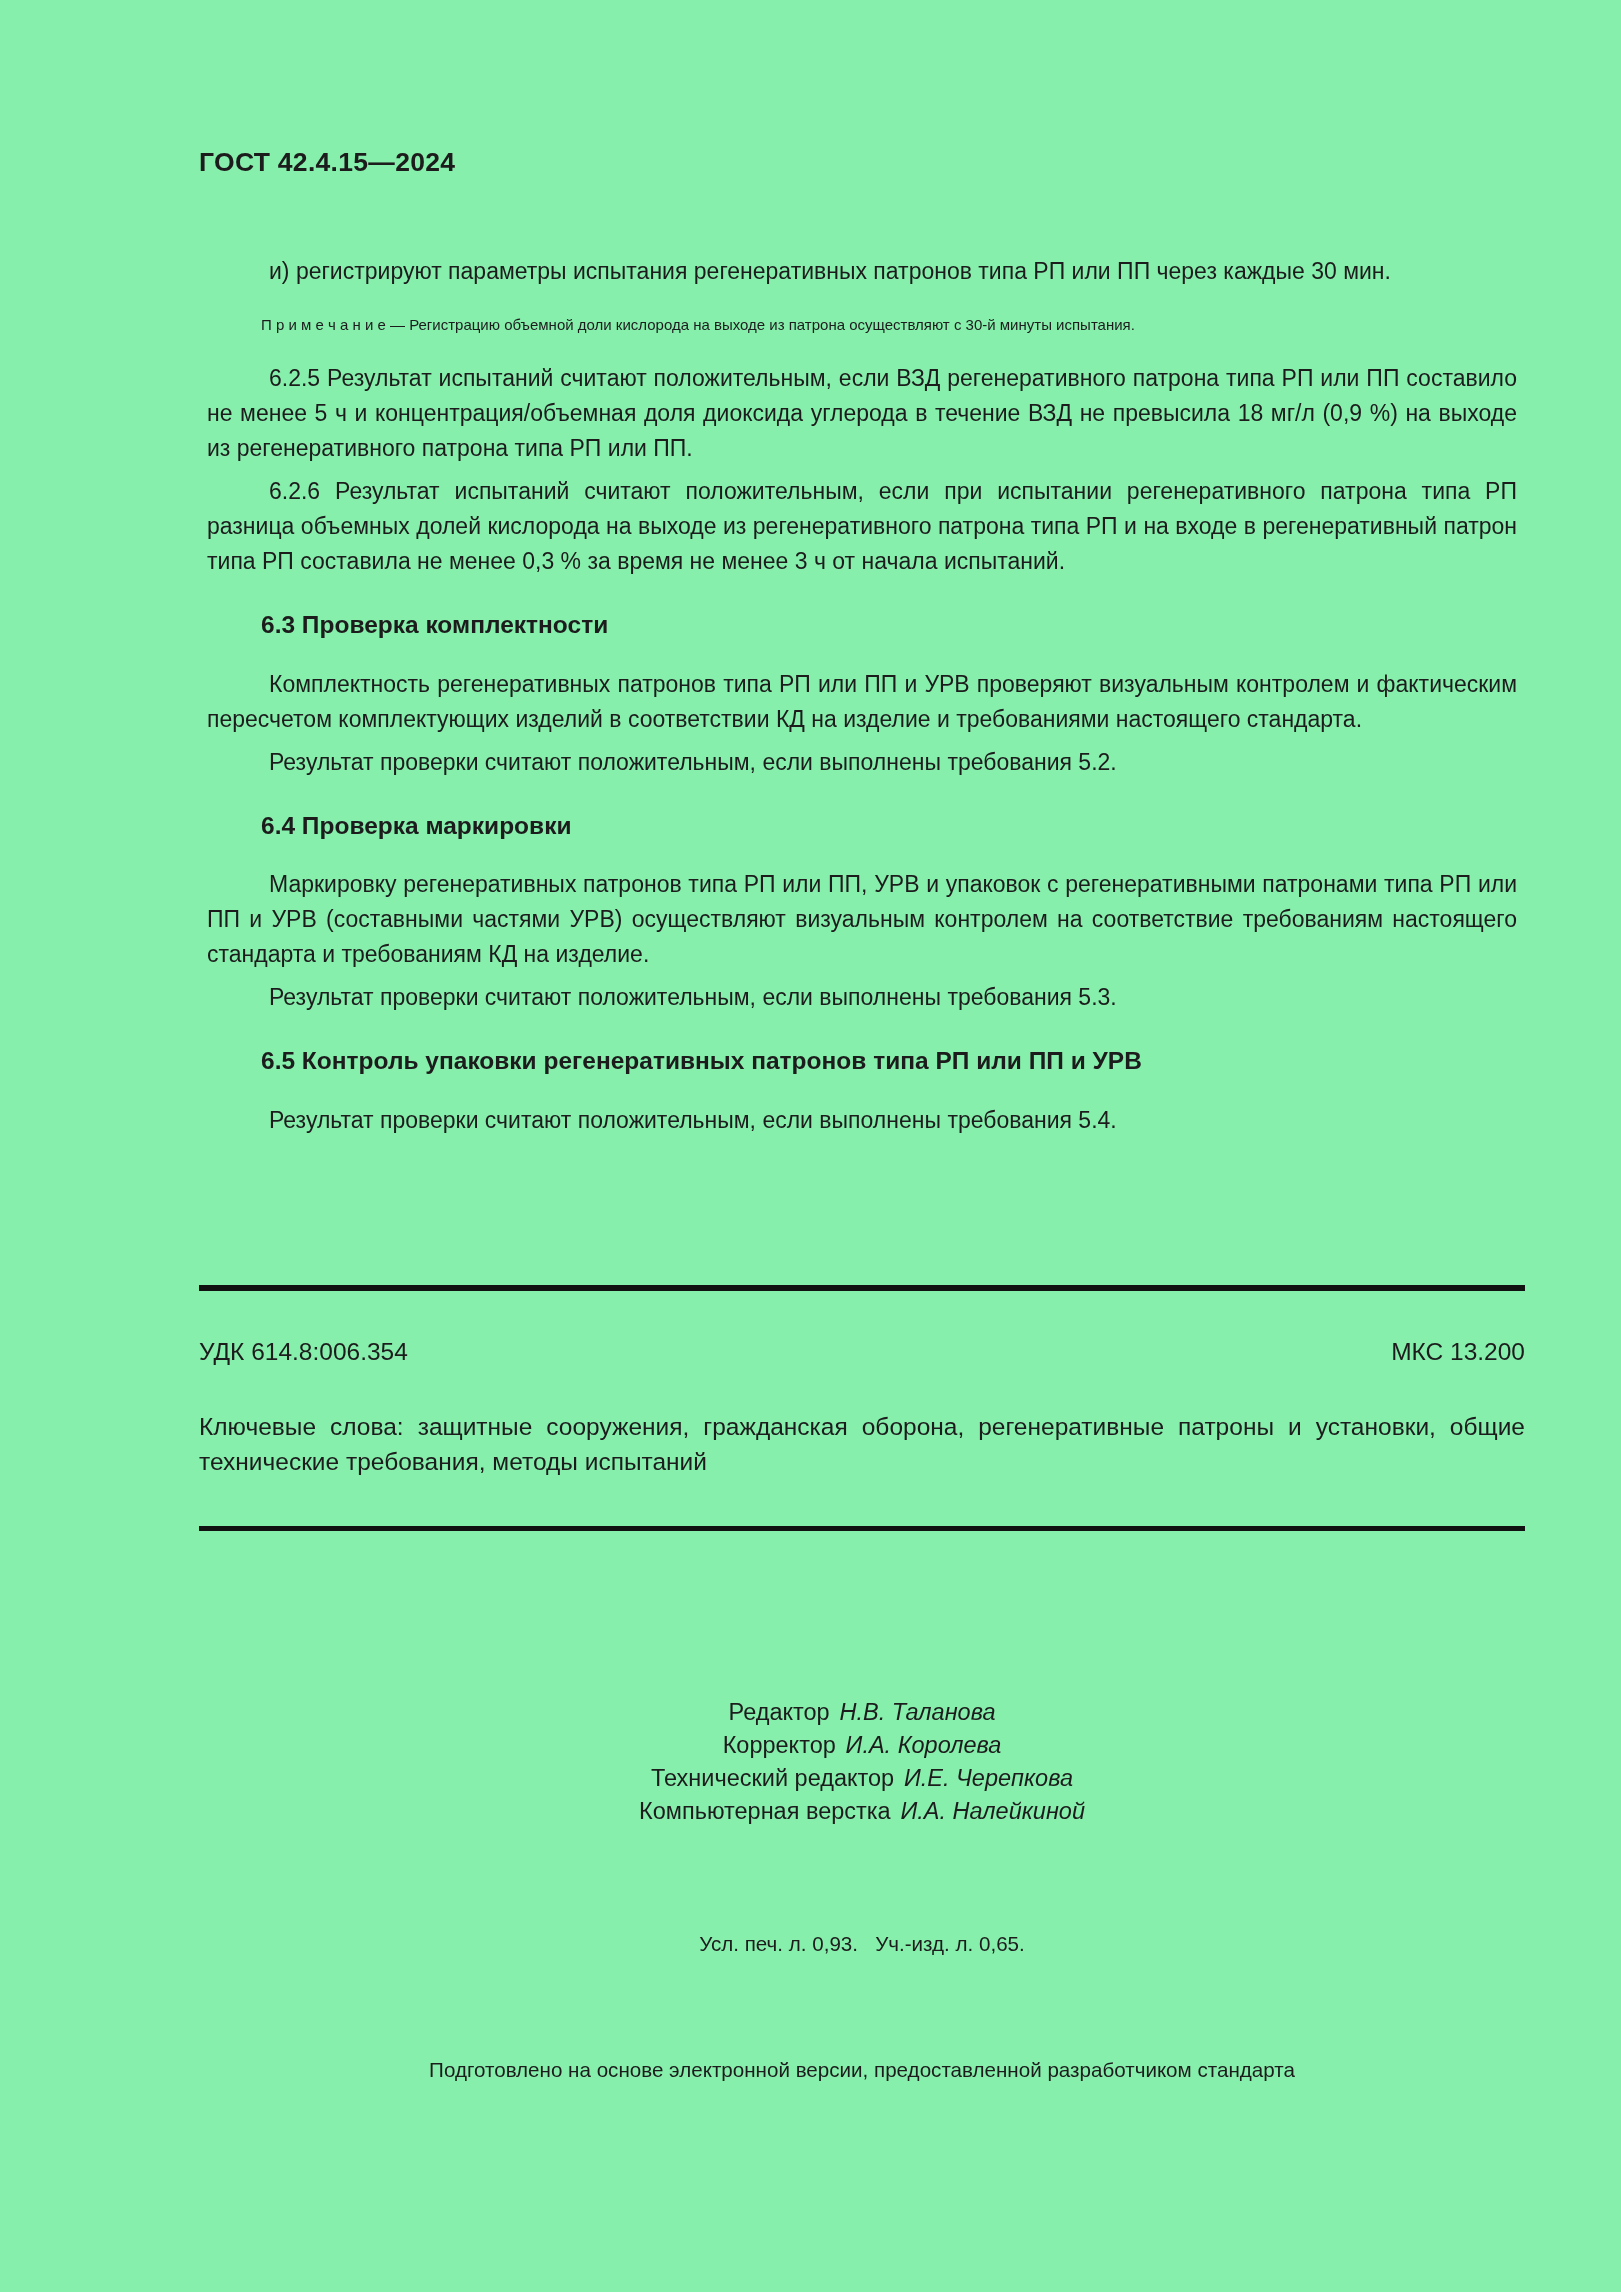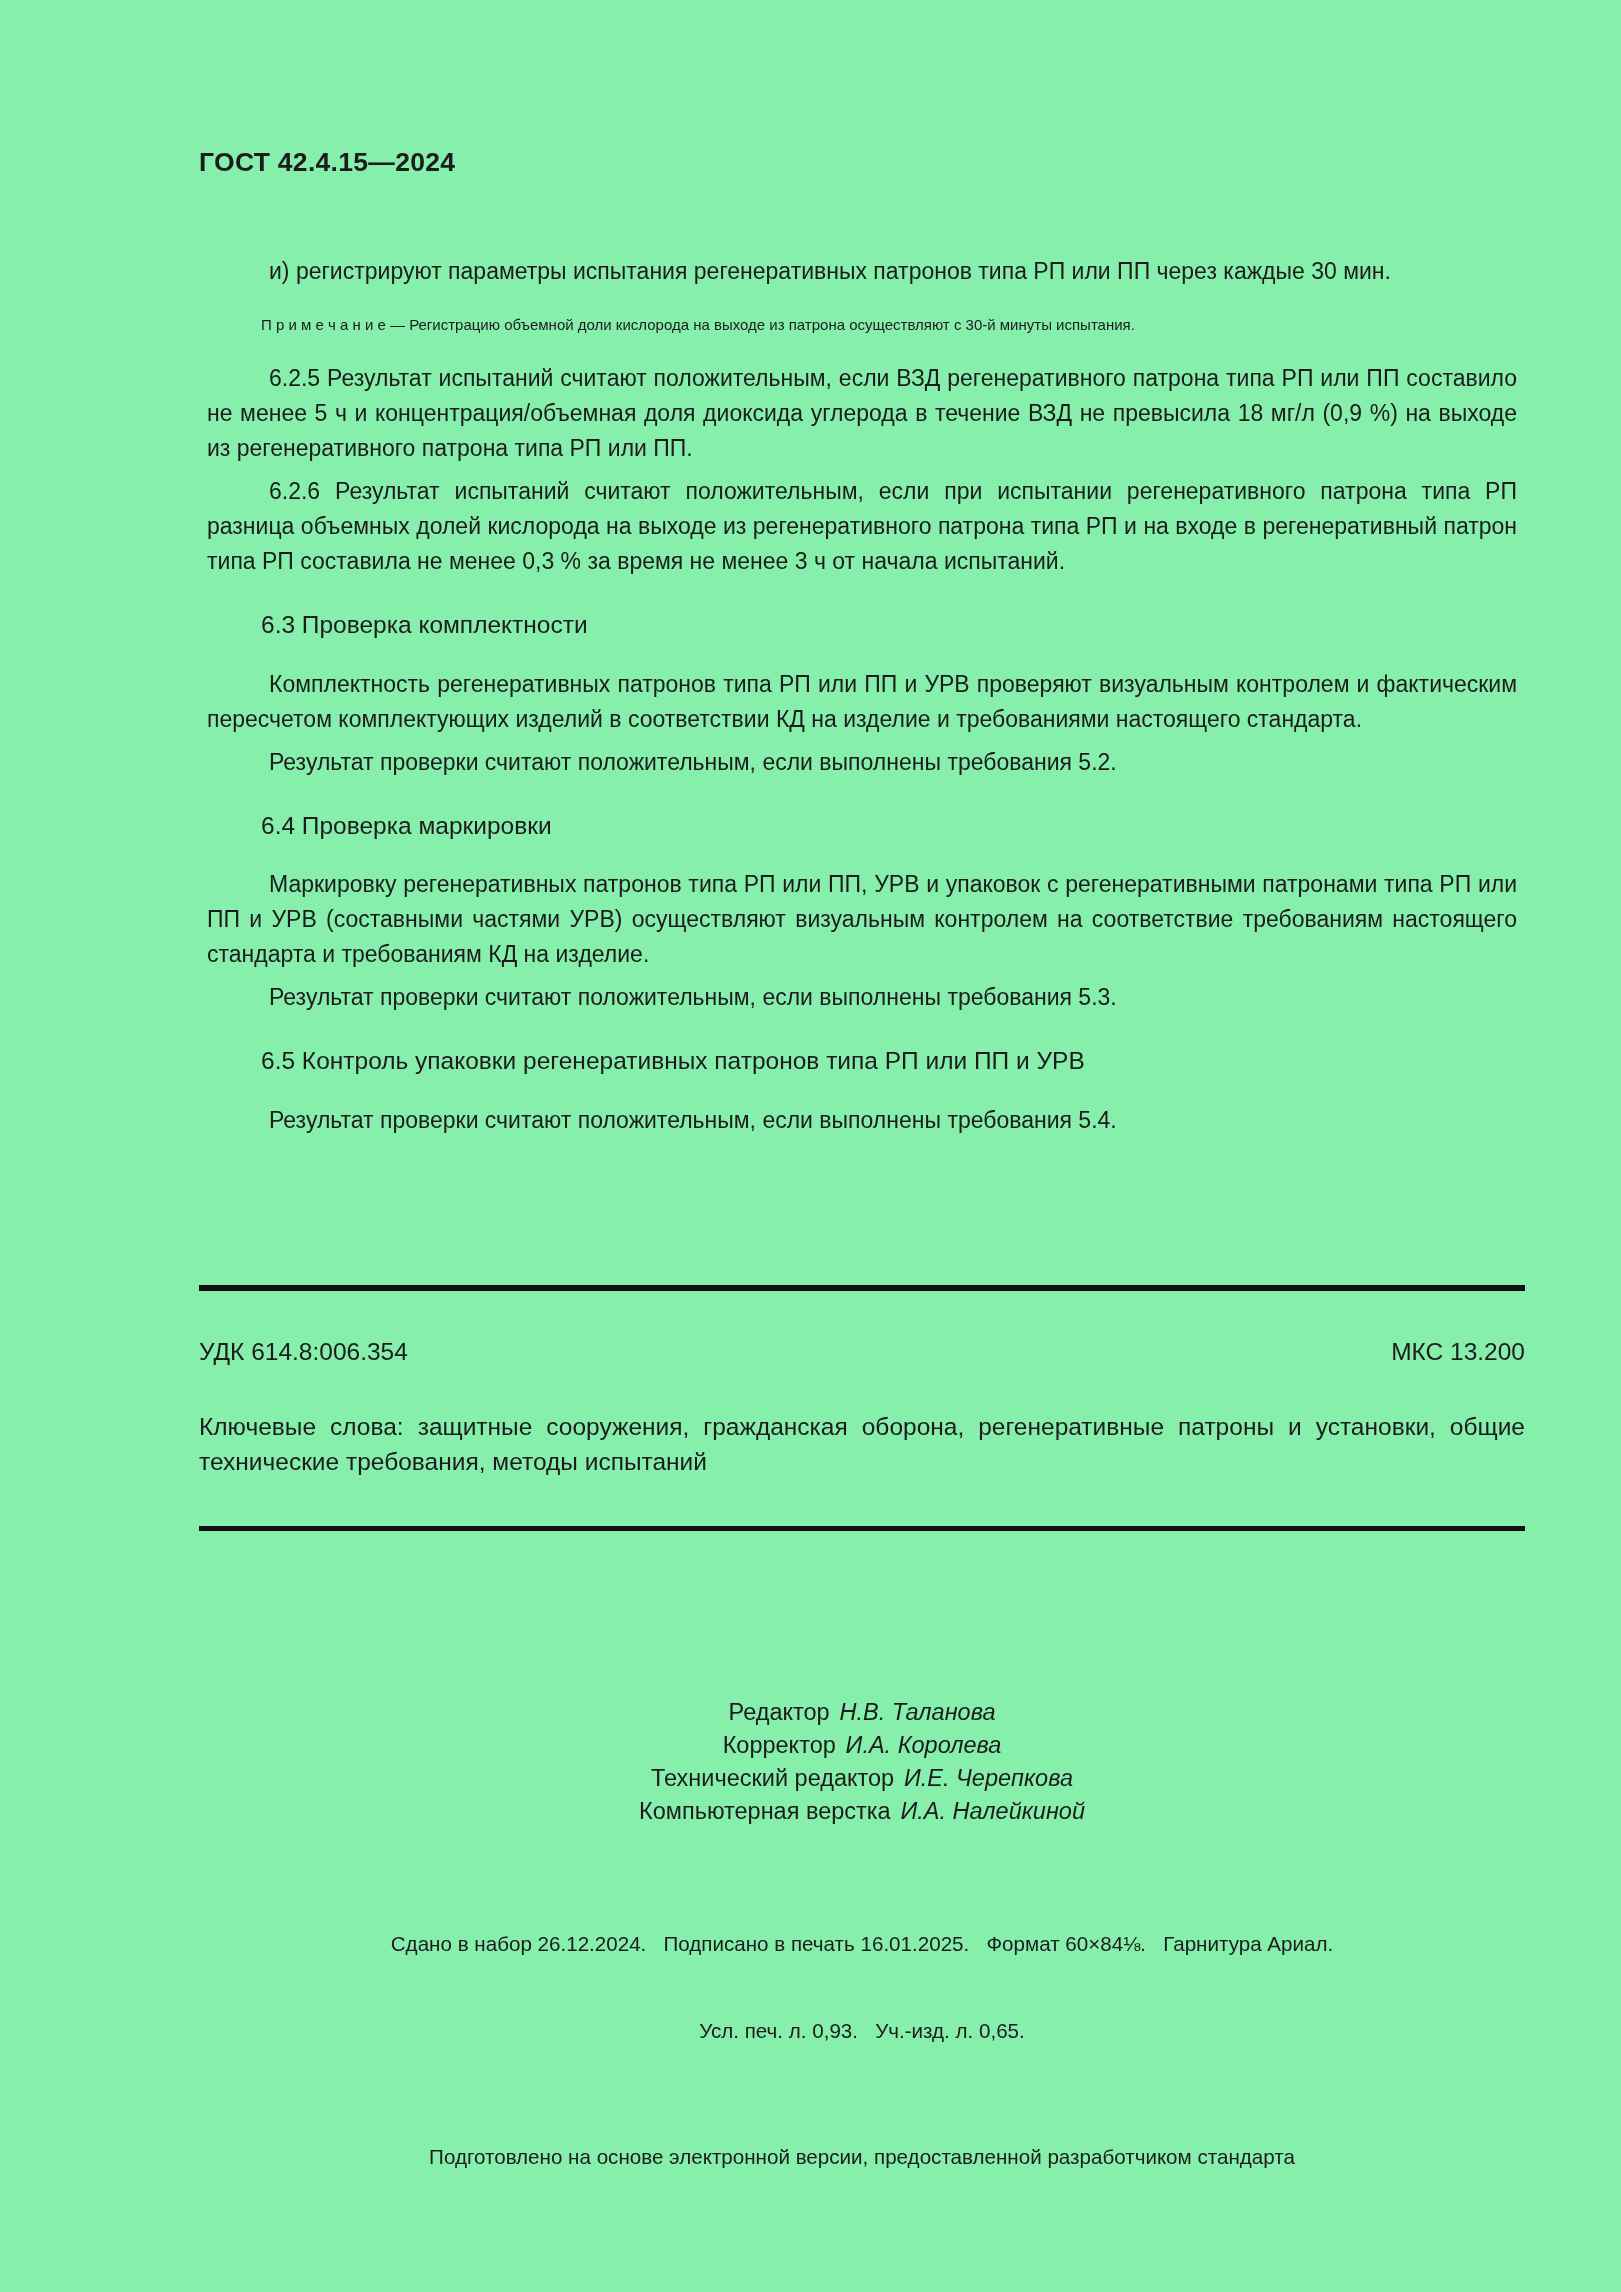--- a/index.html
+++ b/index.html
@@ -31,21 +31,21 @@
   .note {
     font-size: 15px;
     line-height: 31px;
     text-align: justify;
     text-indent: 62px;
     margin: 19.6px 0 21.6px 0;
   }
   .h2 {
     font-size: 24.5px;
     line-height: 33px;
-    font-weight: normal;
+    font-weight: bold;
     margin: 29px 0 25.5px 0;
     text-indent: 62px;
     text-align: left;
   }
   .rule-thick {
     height: 5.9px;
     background: #111;
     border: none;
     margin: 0;
   }
@@ -133,20 +133,19 @@
     </div>
     <div class="colophon-line">
       <span>Технический редактор</span><span class="name">И.Е. Черепкова</span>
     </div>
     <div class="colophon-line">
       <span>Компьютерная верстка</span><span class="name">И.А. Налейкиной</span>
     </div>
   </div>
 
   <div class="imprint">
-    <div>Сдано в набор 26.12.2024.   Подписано в печать 16.01.2025.   Формат 60×84⅛.   Гарнитура Ариал.</div>
     <div>Усл. печ. л. 0,93.   Уч.-изд. л. 0,65.</div>
   </div>
 
   <div class="prepared">Подготовлено на основе электронной версии, предоставленной разработчиком стандарта</div>
 
 </div>
 
 
 </body></html>

